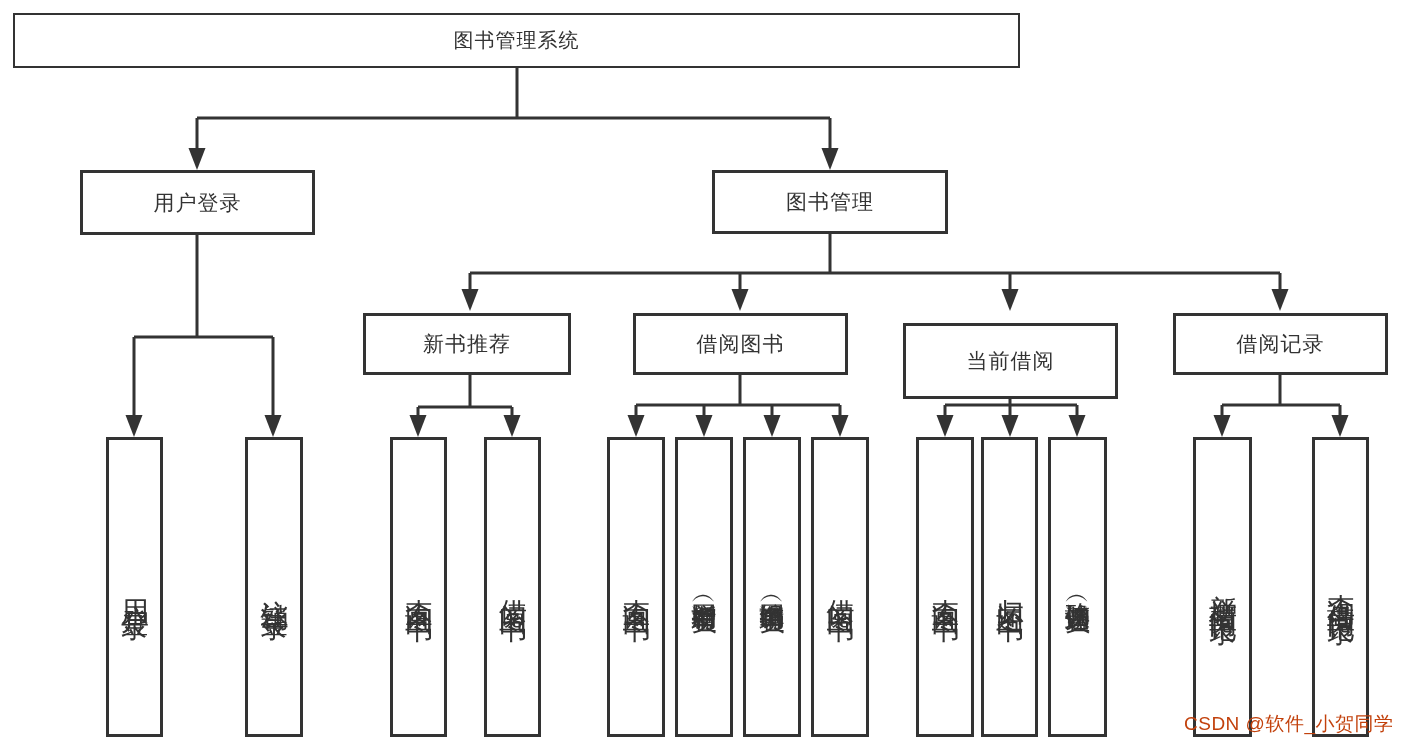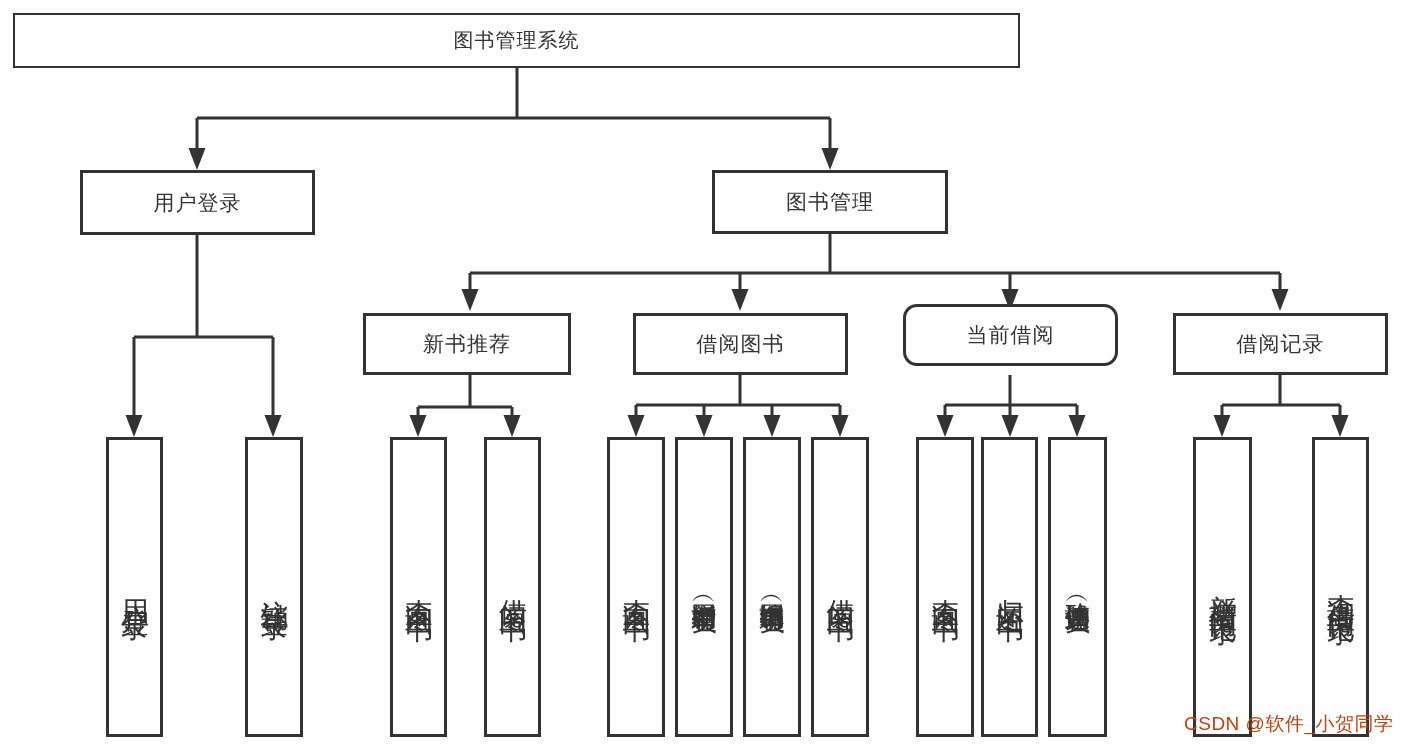--- a/index.html
+++ b/index.html
@@ -114,21 +114,21 @@
   <div class="node" style="left:712px; top:170px; width:236px; height:64px;">
     <span class="hlabel">图书管理</span>
   </div>
 
   <div class="node" style="left:363px; top:313px; width:208px; height:62px;">
     <span class="hlabel">新书推荐</span>
   </div>
   <div class="node" style="left:633px; top:313px; width:215px; height:62px;">
     <span class="hlabel">借阅图书</span>
   </div>
-  <div class="node" style="left:903px; top:304px; width:215px; height:62px;border-radius:14px;">
+  <div class="node" style="left:903px; top:323px; width:215px; height:76px;">
     <span class="hlabel">当前借阅</span>
   </div>
   <div class="node" style="left:1173px; top:313px; width:215px; height:62px;">
     <span class="hlabel">借阅记录</span>
   </div>
 
   <div class="node vnode" style="left:106px; top:437px; width:57px; height:300px;">
     <span class="vlabel">用户登录</span>
   </div>
   <div class="node vnode" style="left:245px; top:437px; width:58px; height:300px;">

